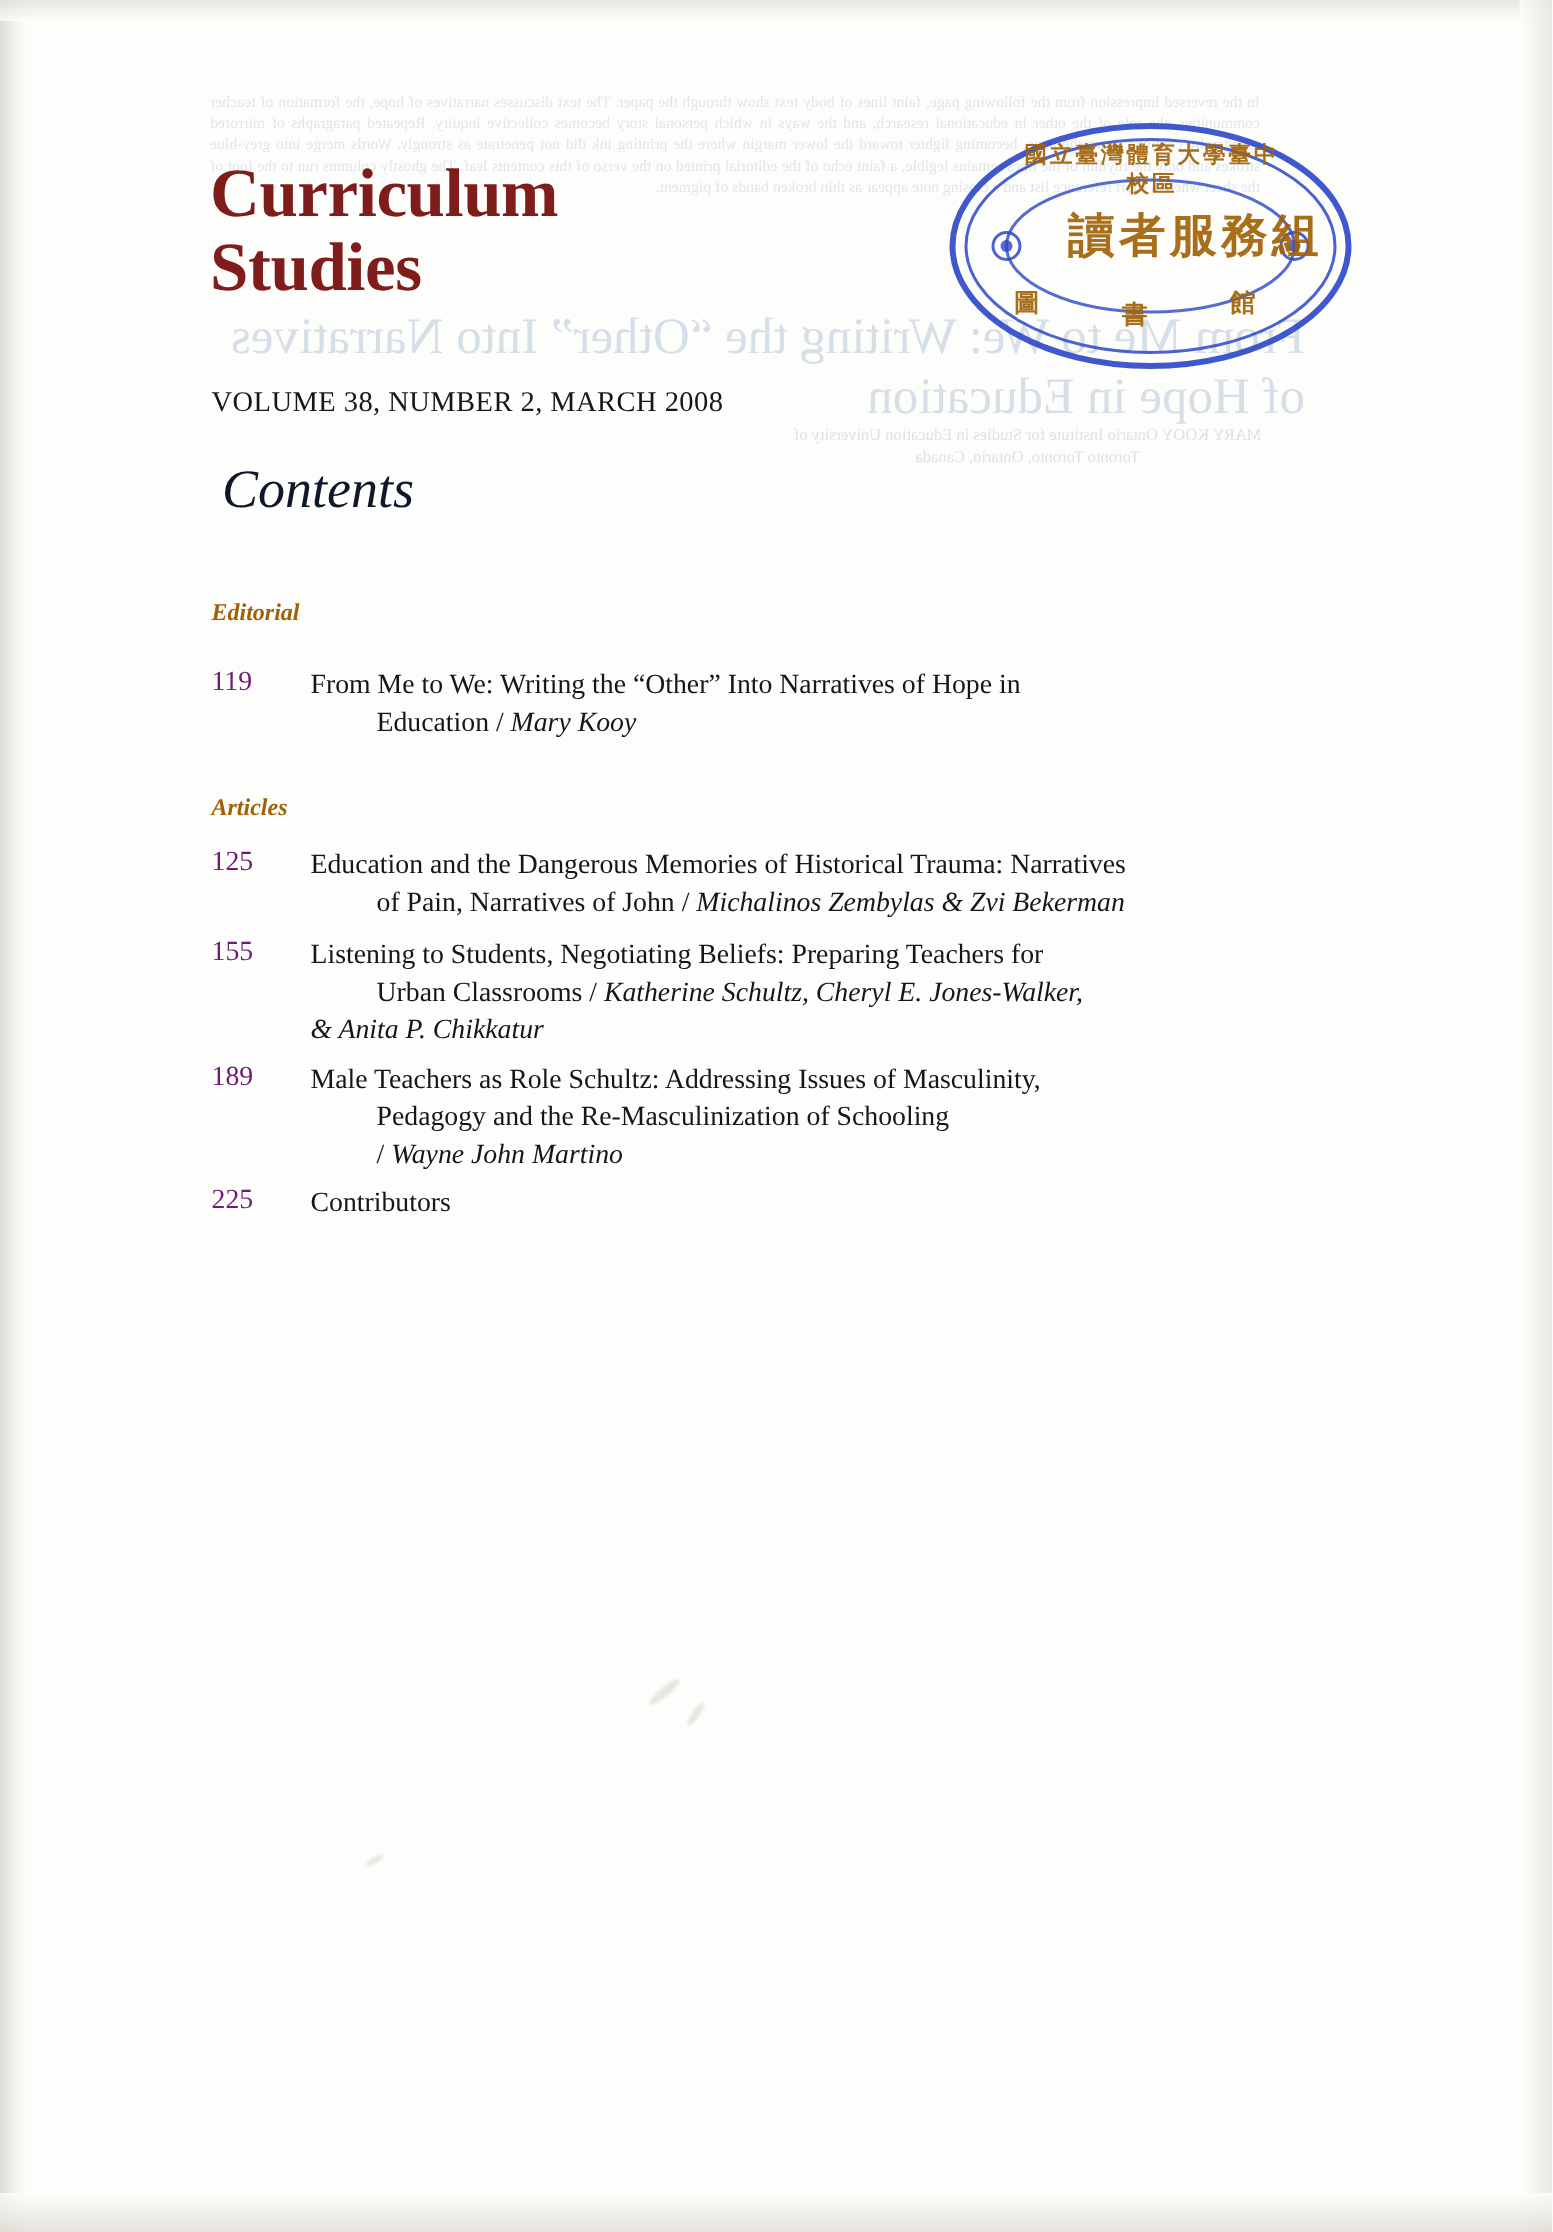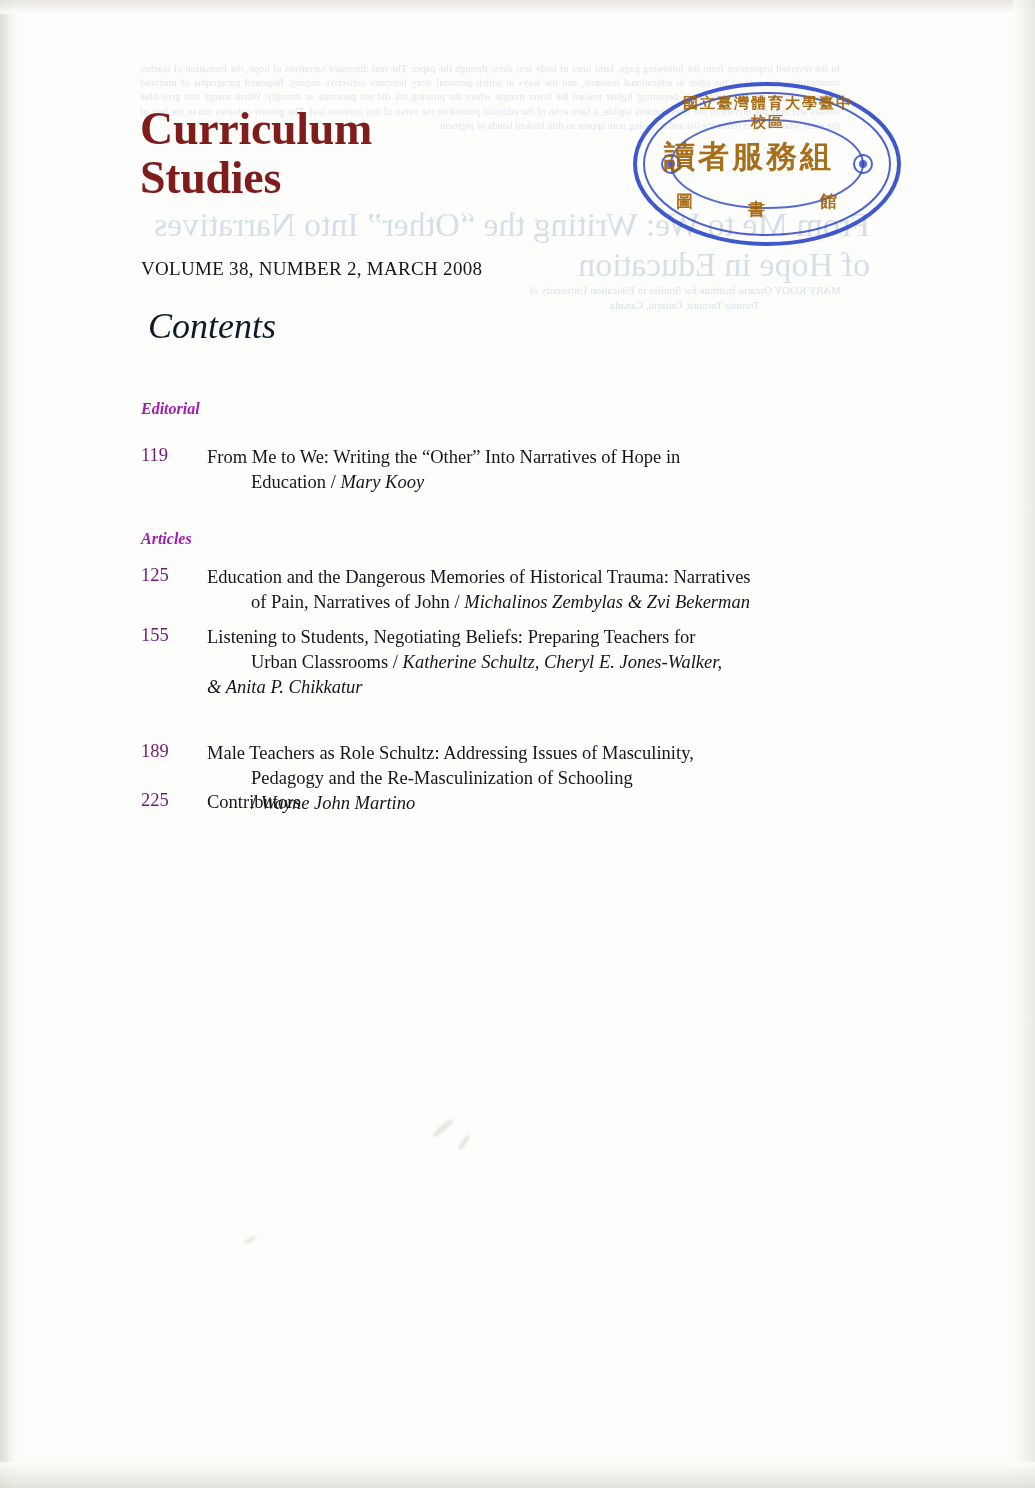--- a/index.html
+++ b/index.html
@@ -120,21 +120,21 @@
     color: #0f172a;
   }
 
   .section-label {
     position: absolute;
     left: 141px;
     font-family: "Liberation Serif", serif;
     font-style: italic;
     font-weight: bold;
     font-size: 16px;
-    color: #a21caf;
+    color: #a16207;
   }
   .sec-editorial { top: 400px; }
   .sec-articles  { top: 530px; }
 
   .entry {
     position: absolute;
     left: 141px;
     width: 760px;
   }
   .entry .pg {
@@ -159,45 +159,45 @@
     display: block;
     text-indent: 0;
   }
   .entry .body i {
     font-style: italic;
   }
 
   .e1 { top: 445px; }
   .e2 { top: 565px; }
   .e3 { top: 625px; }
-  .e4 { top: 708px; margin-top: 33px; }
+  .e4 { top: 708px; }
   .e5 { top: 790px; }
 
   
   .stamp {
     position: absolute;
     left: 630px;
     top: 78px;
     width: 275px;
     height: 172px;
     pointer-events: none;
   }
   .stamp svg { display: block; }
   .stamp-cn {
     position: absolute;
     color: #a16207;
     font-family: "DejaVu Sans", sans-serif;
     font-weight: bold;
     opacity: .92;
   }
   .stamp-center {
-    left: 34px;
+    left: 60px;
     top: 58px;
     width: 192px;
-    text-align: left;
+    text-align: right;
     font-size: 31px;
     letter-spacing: 3px;
   }
   .stamp-top {
     left: 48px;
     top: 16px;
     width: 180px;
     text-align: center;
     font-size: 15px;
     letter-spacing: 2px;

